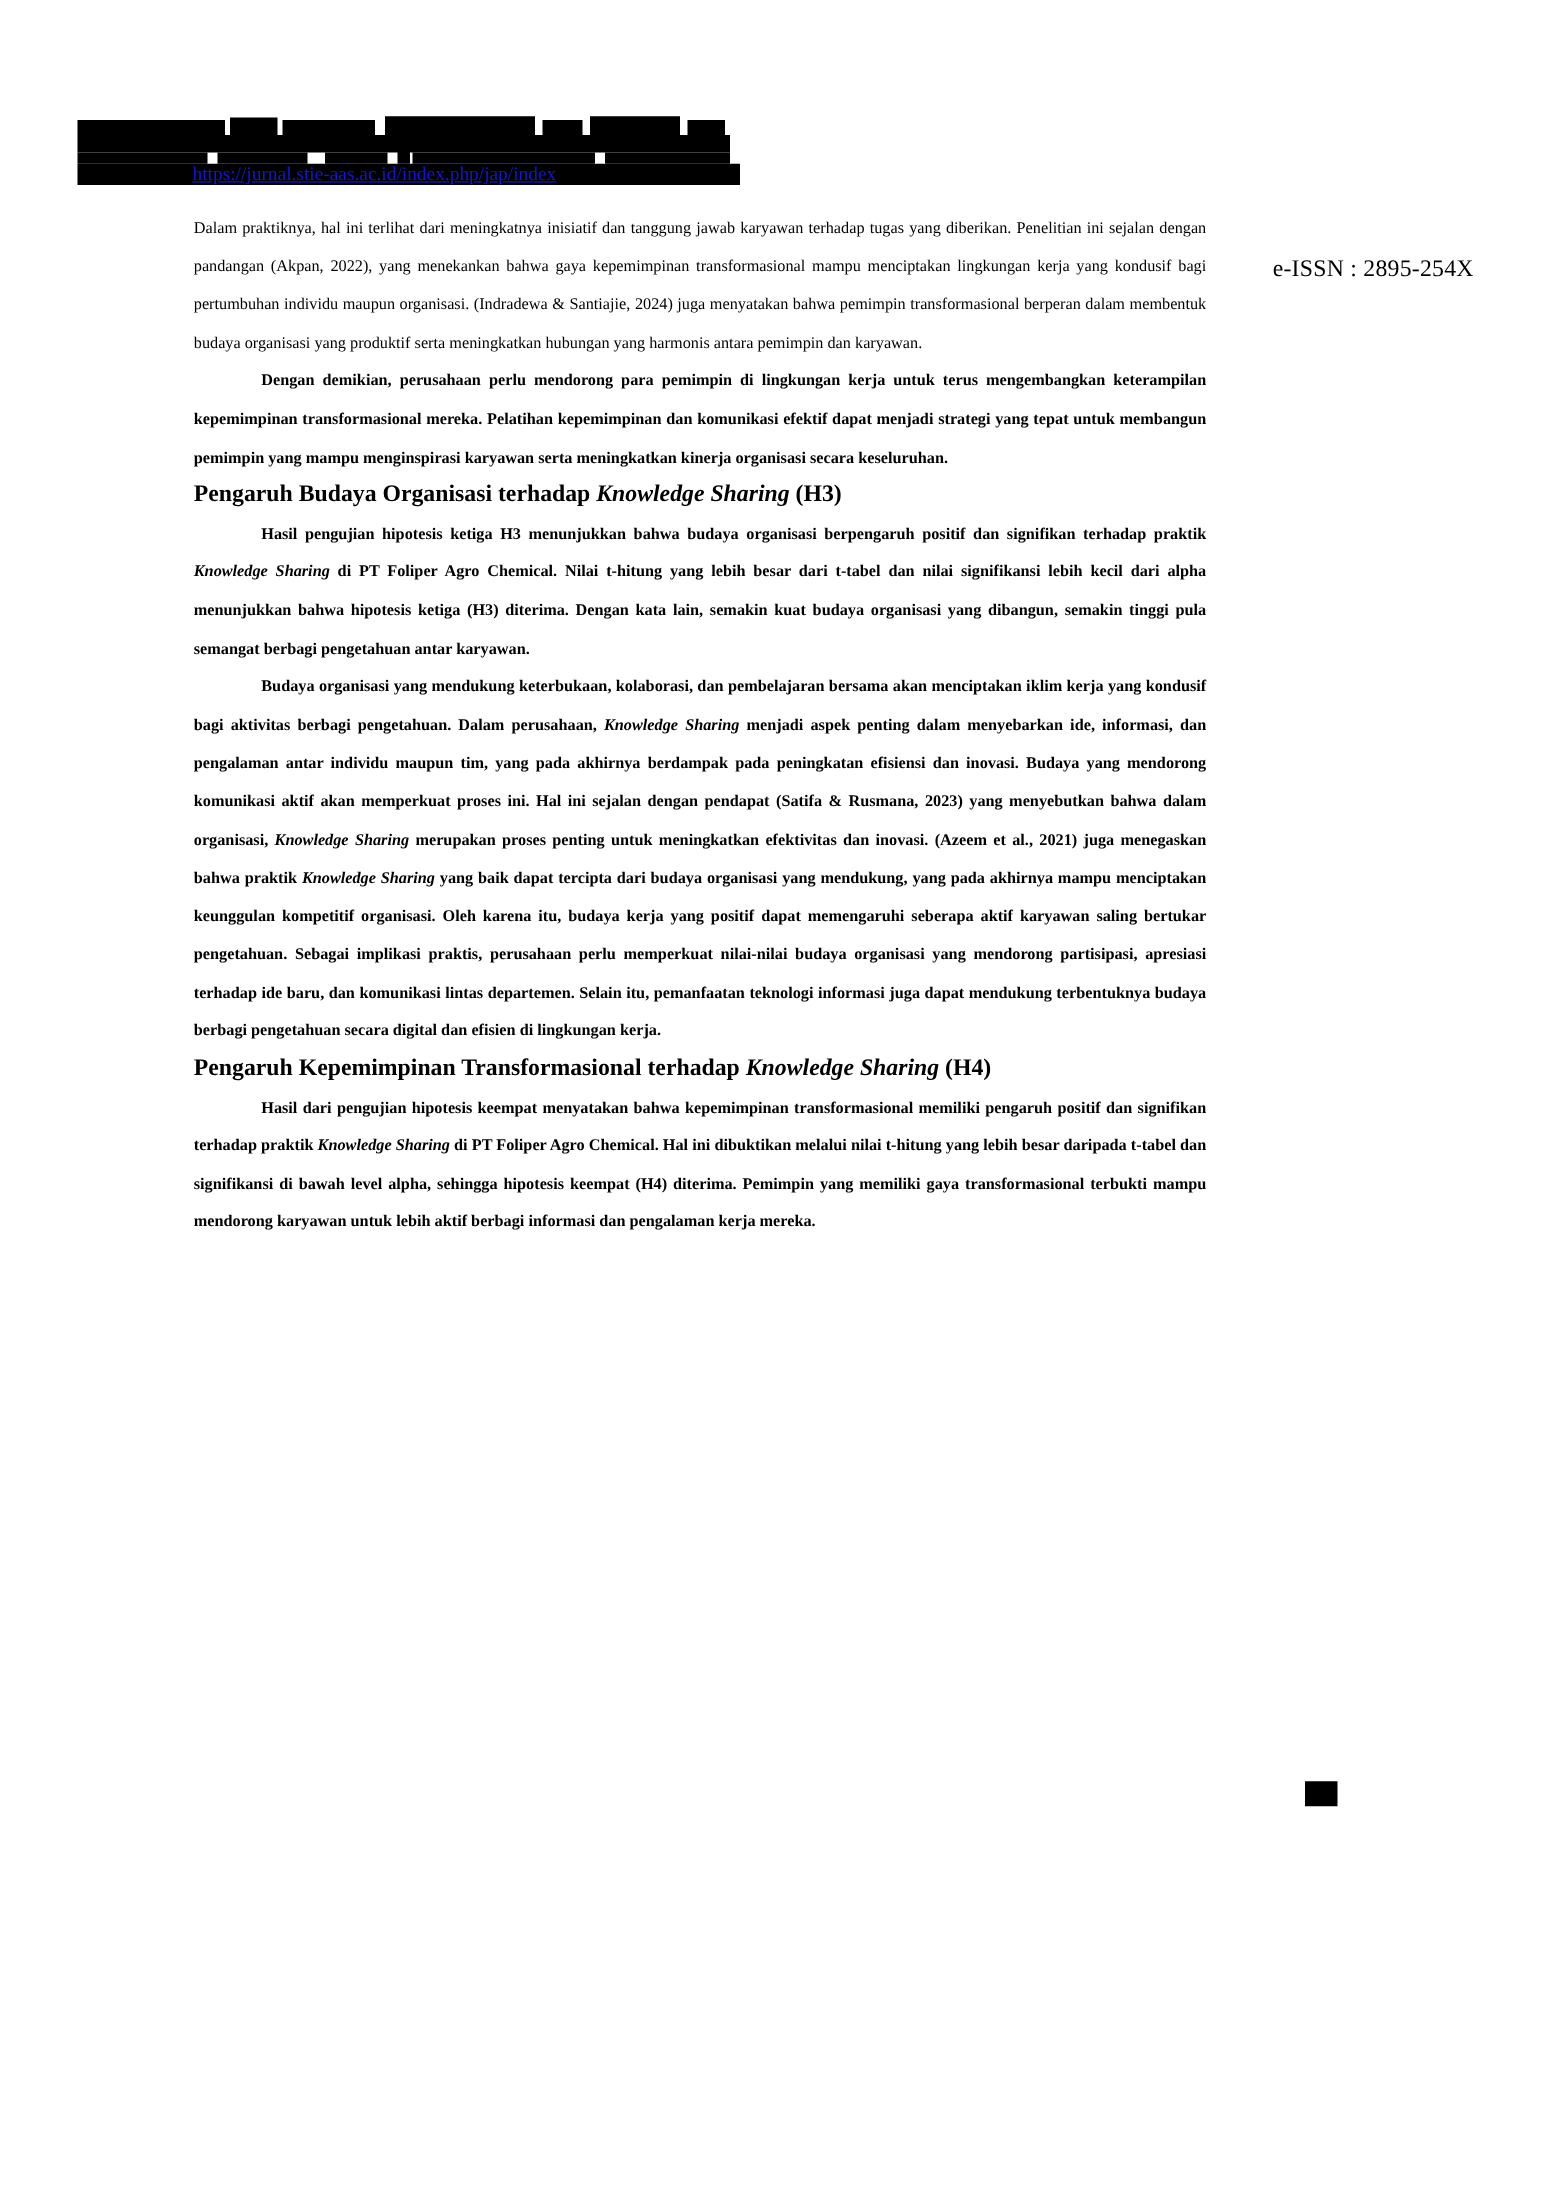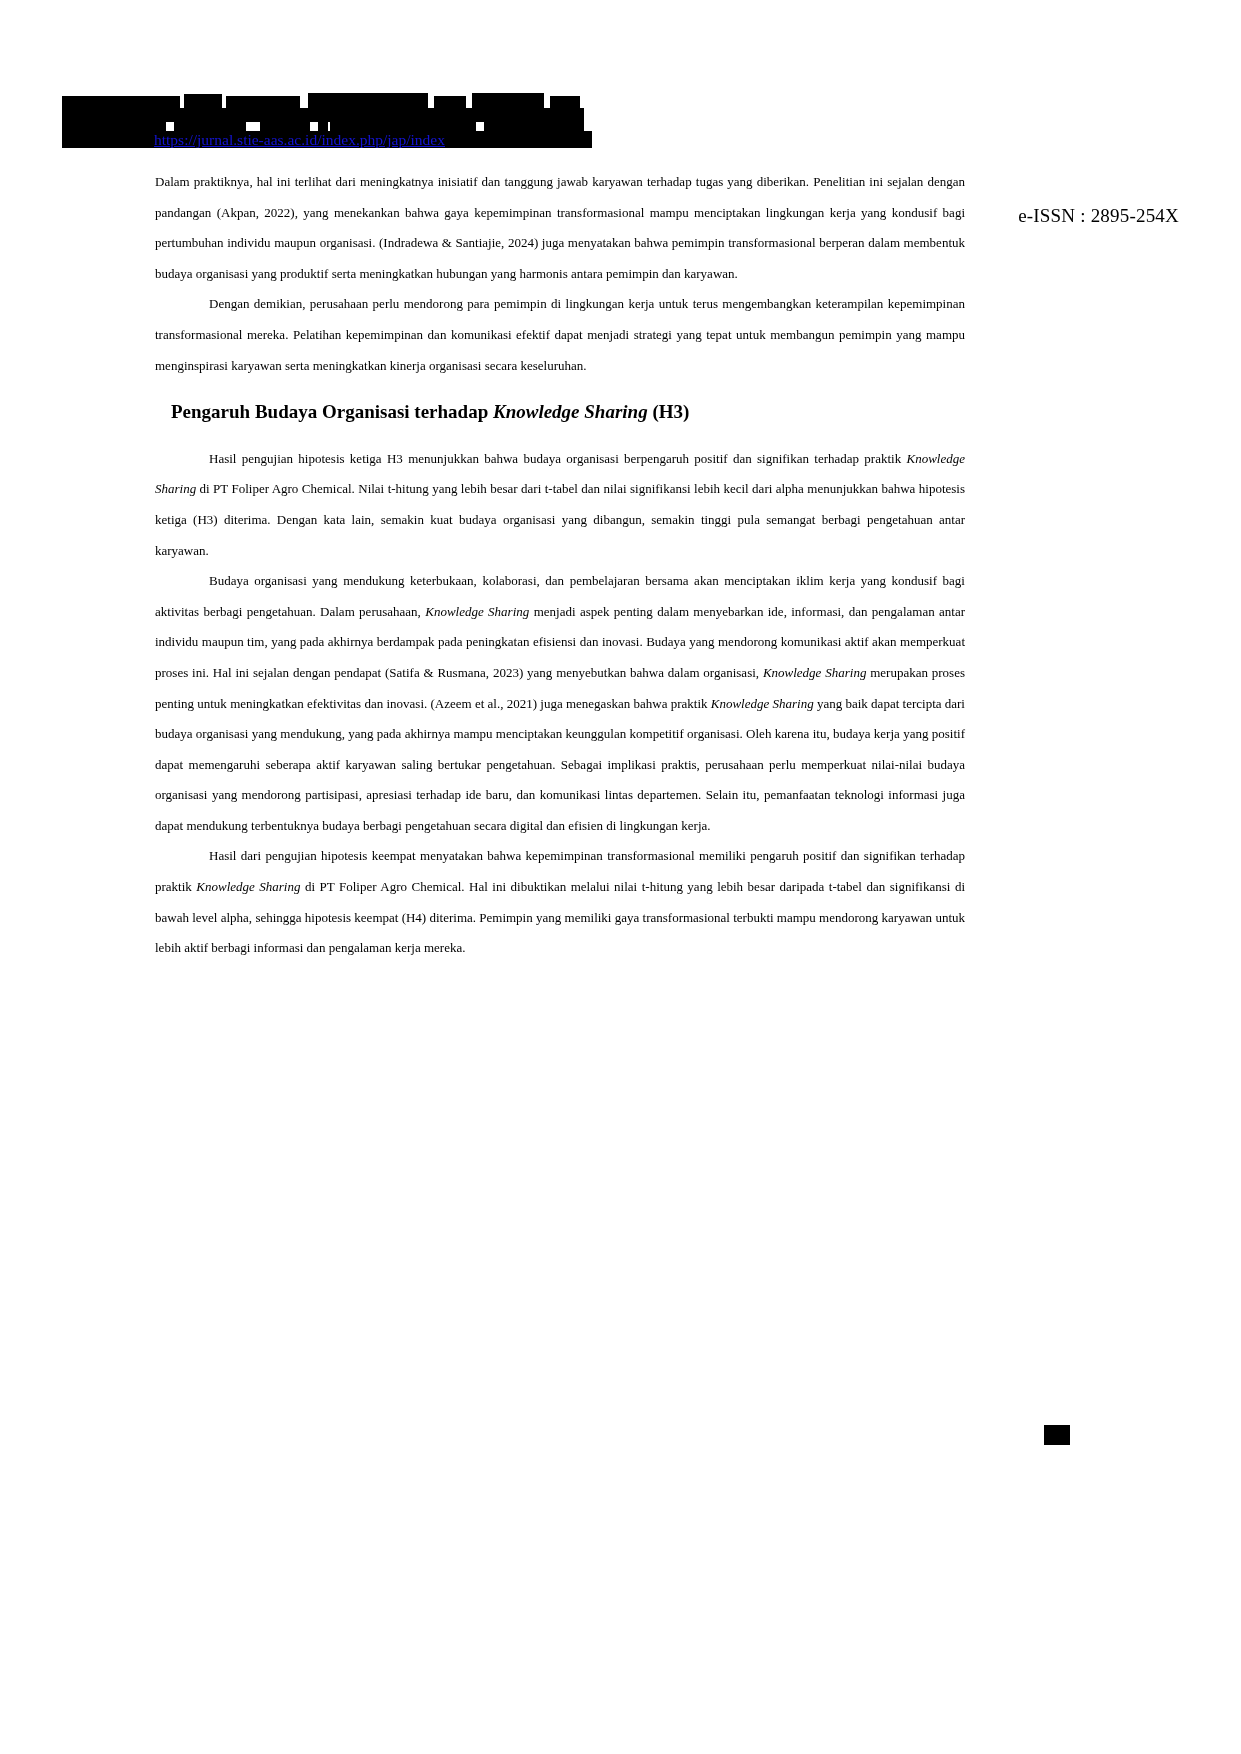--- a/index.html
+++ b/index.html
@@ -99,25 +99,25 @@
 
   p.body {
     margin: 0;
     font-size: 13px;
     line-height: 30.6px;
     text-align: justify;
     text-justify: inter-word;
     hyphens: none;
   }
 
-  p.indent { text-indent: 54px; }
+  p.indent { text-indent: 54px; font-weight: bold; }
   p.noindent { text-indent: 0; }
 
   h3.subhead {
-    margin: 16px;
+    margin: 0;
     font-size: 19px;
     line-height: 30.6px;
     font-weight: bold;
     text-align: left;
   }
 
   .gap-before-head { margin-top: 20px; }
   .gap-after-head  { margin-top: 6px; }
 
   em { font-style: italic; }
@@ -168,20 +168,21 @@
     <p class="body noindent" id="p1"><span>Dalam praktiknya, hal ini terlihat dari meningkatnya inisiatif dan tanggung jawab karyawan terhadap tugas yang diberikan. Penelitian ini sejalan dengan pandangan (Akpan, 2022), yang menekankan bahwa gaya kepemimpinan transformasional mampu menciptakan lingkungan kerja yang kondusif bagi pertumbuhan individu maupun organisasi. (Indradewa &amp; Santiajie, 2024) juga menyatakan bahwa pemimpin transformasional berperan dalam membentuk budaya organisasi yang produktif serta meningkatkan hubungan yang harmonis antara pemimpin dan karyawan.</span></p>
 
     <p class="body indent" id="p2"><span>Dengan demikian, perusahaan perlu mendorong para pemimpin di lingkungan kerja untuk terus mengembangkan keterampilan kepemimpinan transformasional mereka. Pelatihan kepemimpinan dan komunikasi efektif dapat menjadi strategi yang tepat untuk membangun pemimpin yang mampu menginspirasi karyawan serta meningkatkan kinerja organisasi secara keseluruhan.</span></p>
 
     <h3 class="subhead gap-before-head" id="h3"><span style="font-weight: bold;">Pengaruh Budaya Organisasi terhadap </span><em style="font-weight: bold;">Knowledge Sharing</em><span style="font-weight: bold;">  (H3)</span></h3>
 
     <p class="body indent gap-after-head" id="p3"><span>Hasil pengujian hipotesis ketiga H3 menunjukkan bahwa budaya organisasi berpengaruh positif dan signifikan terhadap praktik </span><em>Knowledge Sharing</em><span>  di PT Foliper Agro Chemical. Nilai t-hitung yang lebih besar dari t-tabel dan nilai signifikansi lebih kecil dari alpha menunjukkan bahwa hipotesis ketiga (H3) diterima. Dengan kata lain, semakin kuat budaya organisasi yang dibangun, semakin tinggi pula semangat berbagi pengetahuan antar karyawan.</span></p>
 
     <p class="body indent" id="p4"><span>Budaya organisasi yang mendukung keterbukaan, kolaborasi, dan pembelajaran bersama akan menciptakan iklim kerja yang kondusif bagi aktivitas berbagi pengetahuan. Dalam perusahaan, </span><em>Knowledge Sharing</em><span>  menjadi aspek penting dalam menyebarkan ide, informasi, dan pengalaman antar individu maupun tim, yang pada akhirnya berdampak pada peningkatan efisiensi dan inovasi. Budaya yang mendorong komunikasi aktif akan memperkuat proses ini. Hal ini sejalan dengan pendapat (Satifa &amp; Rusmana, 2023) yang menyebutkan bahwa dalam organisasi, </span><em>Knowledge Sharing</em><span>  merupakan proses penting untuk meningkatkan efektivitas dan inovasi. (Azeem et al., 2021) juga menegaskan bahwa praktik </span><em>Knowledge Sharing</em><span> yang baik dapat tercipta dari budaya organisasi yang mendukung, yang pada akhirnya mampu menciptakan keunggulan kompetitif organisasi. Oleh karena itu, budaya kerja yang positif dapat memengaruhi seberapa aktif karyawan saling bertukar pengetahuan. Sebagai implikasi praktis, perusahaan perlu memperkuat nilai-nilai budaya organisasi yang mendorong partisipasi, apresiasi terhadap ide baru, dan komunikasi lintas departemen. Selain itu, pemanfaatan teknologi informasi juga dapat mendukung terbentuknya budaya berbagi pengetahuan secara digital dan efisien di lingkungan kerja.</span></p>
 
+    <h3 class="subhead gap-before-head" id="h4"><span style="font-weight: bold;">Pengaruh Kepemimpinan Transformasional terhadap </span><em style="font-weight: bold;">Knowledge Sharing</em><span style="font-weight: bold;">  (H4)</span></h3>
 
     <p class="body indent gap-after-head" id="p5"><span>Hasil dari pengujian hipotesis keempat menyatakan bahwa kepemimpinan transformasional memiliki pengaruh positif dan signifikan terhadap praktik </span><em>Knowledge Sharing</em><span> di PT Foliper Agro Chemical. Hal ini dibuktikan melalui nilai t-hitung yang lebih besar daripada t-tabel dan signifikansi di bawah level alpha, sehingga hipotesis keempat (H4) diterima. Pemimpin yang memiliki gaya transformasional terbukti mampu mendorong karyawan untuk lebih aktif berbagi informasi dan pengalaman kerja mereka.</span></p>
 
   </div>
 
   <div class="footer-mark"></div>
 
 </div>
 
 </body></html>

